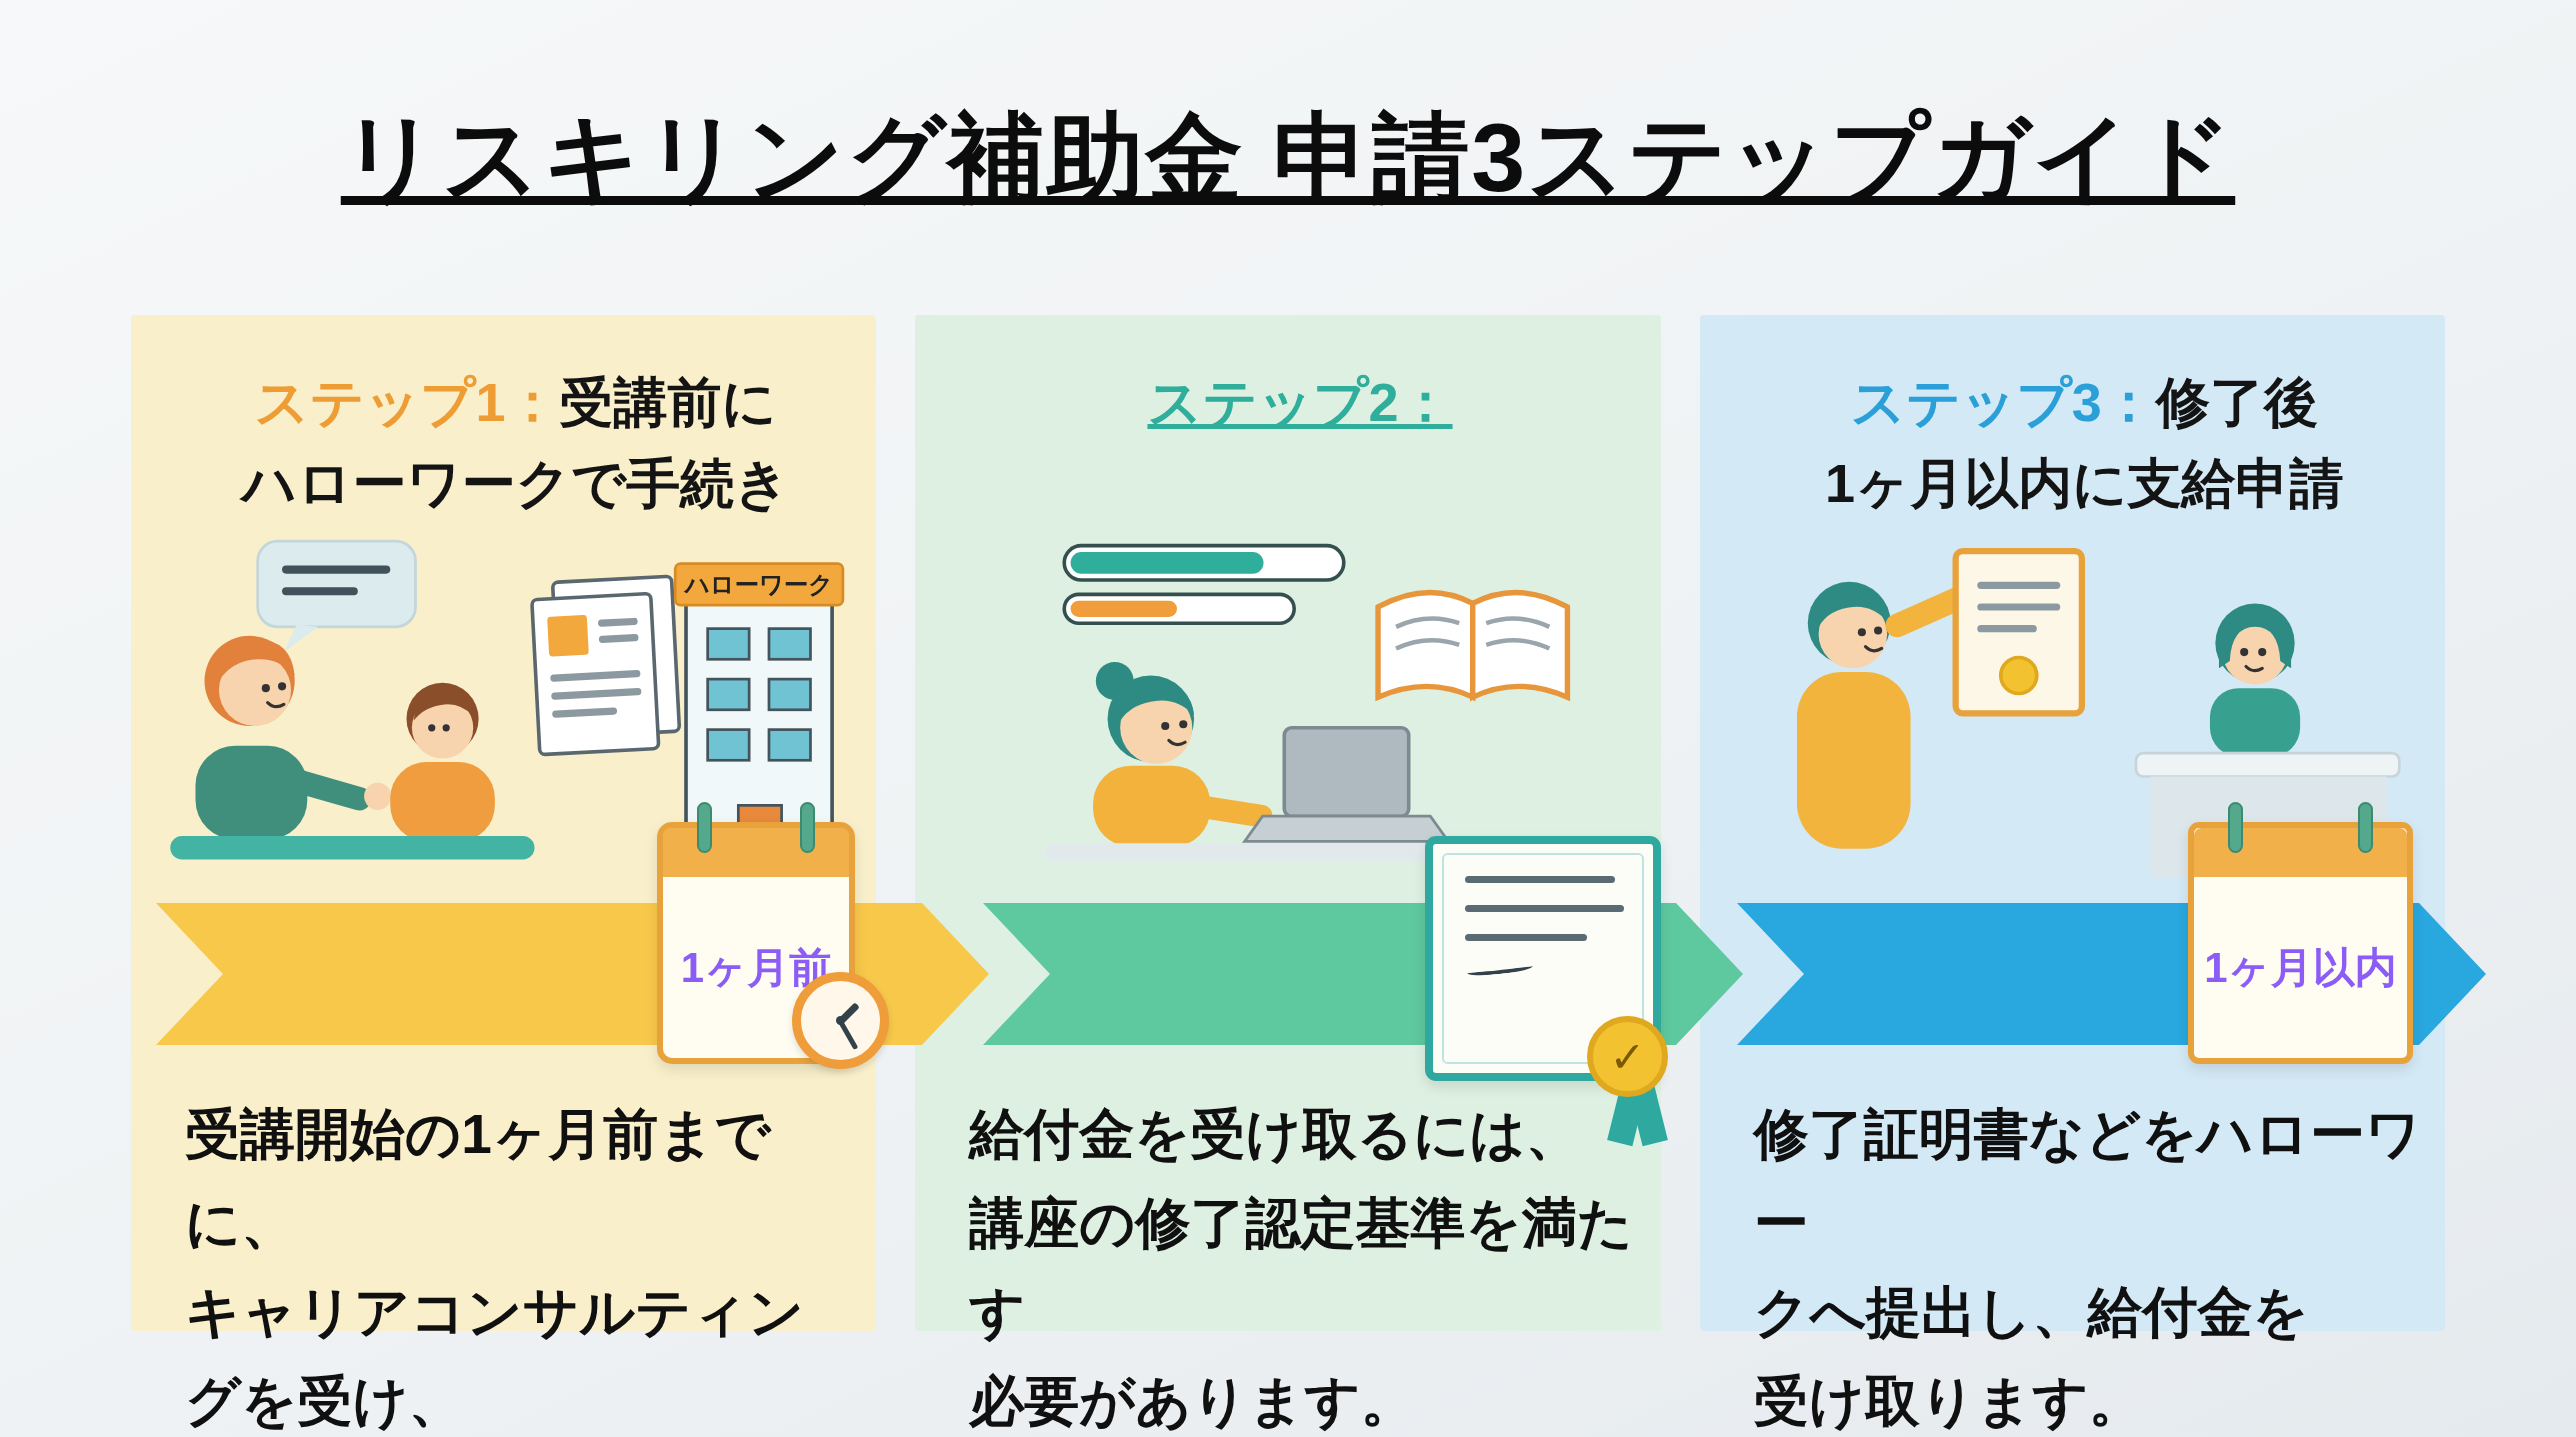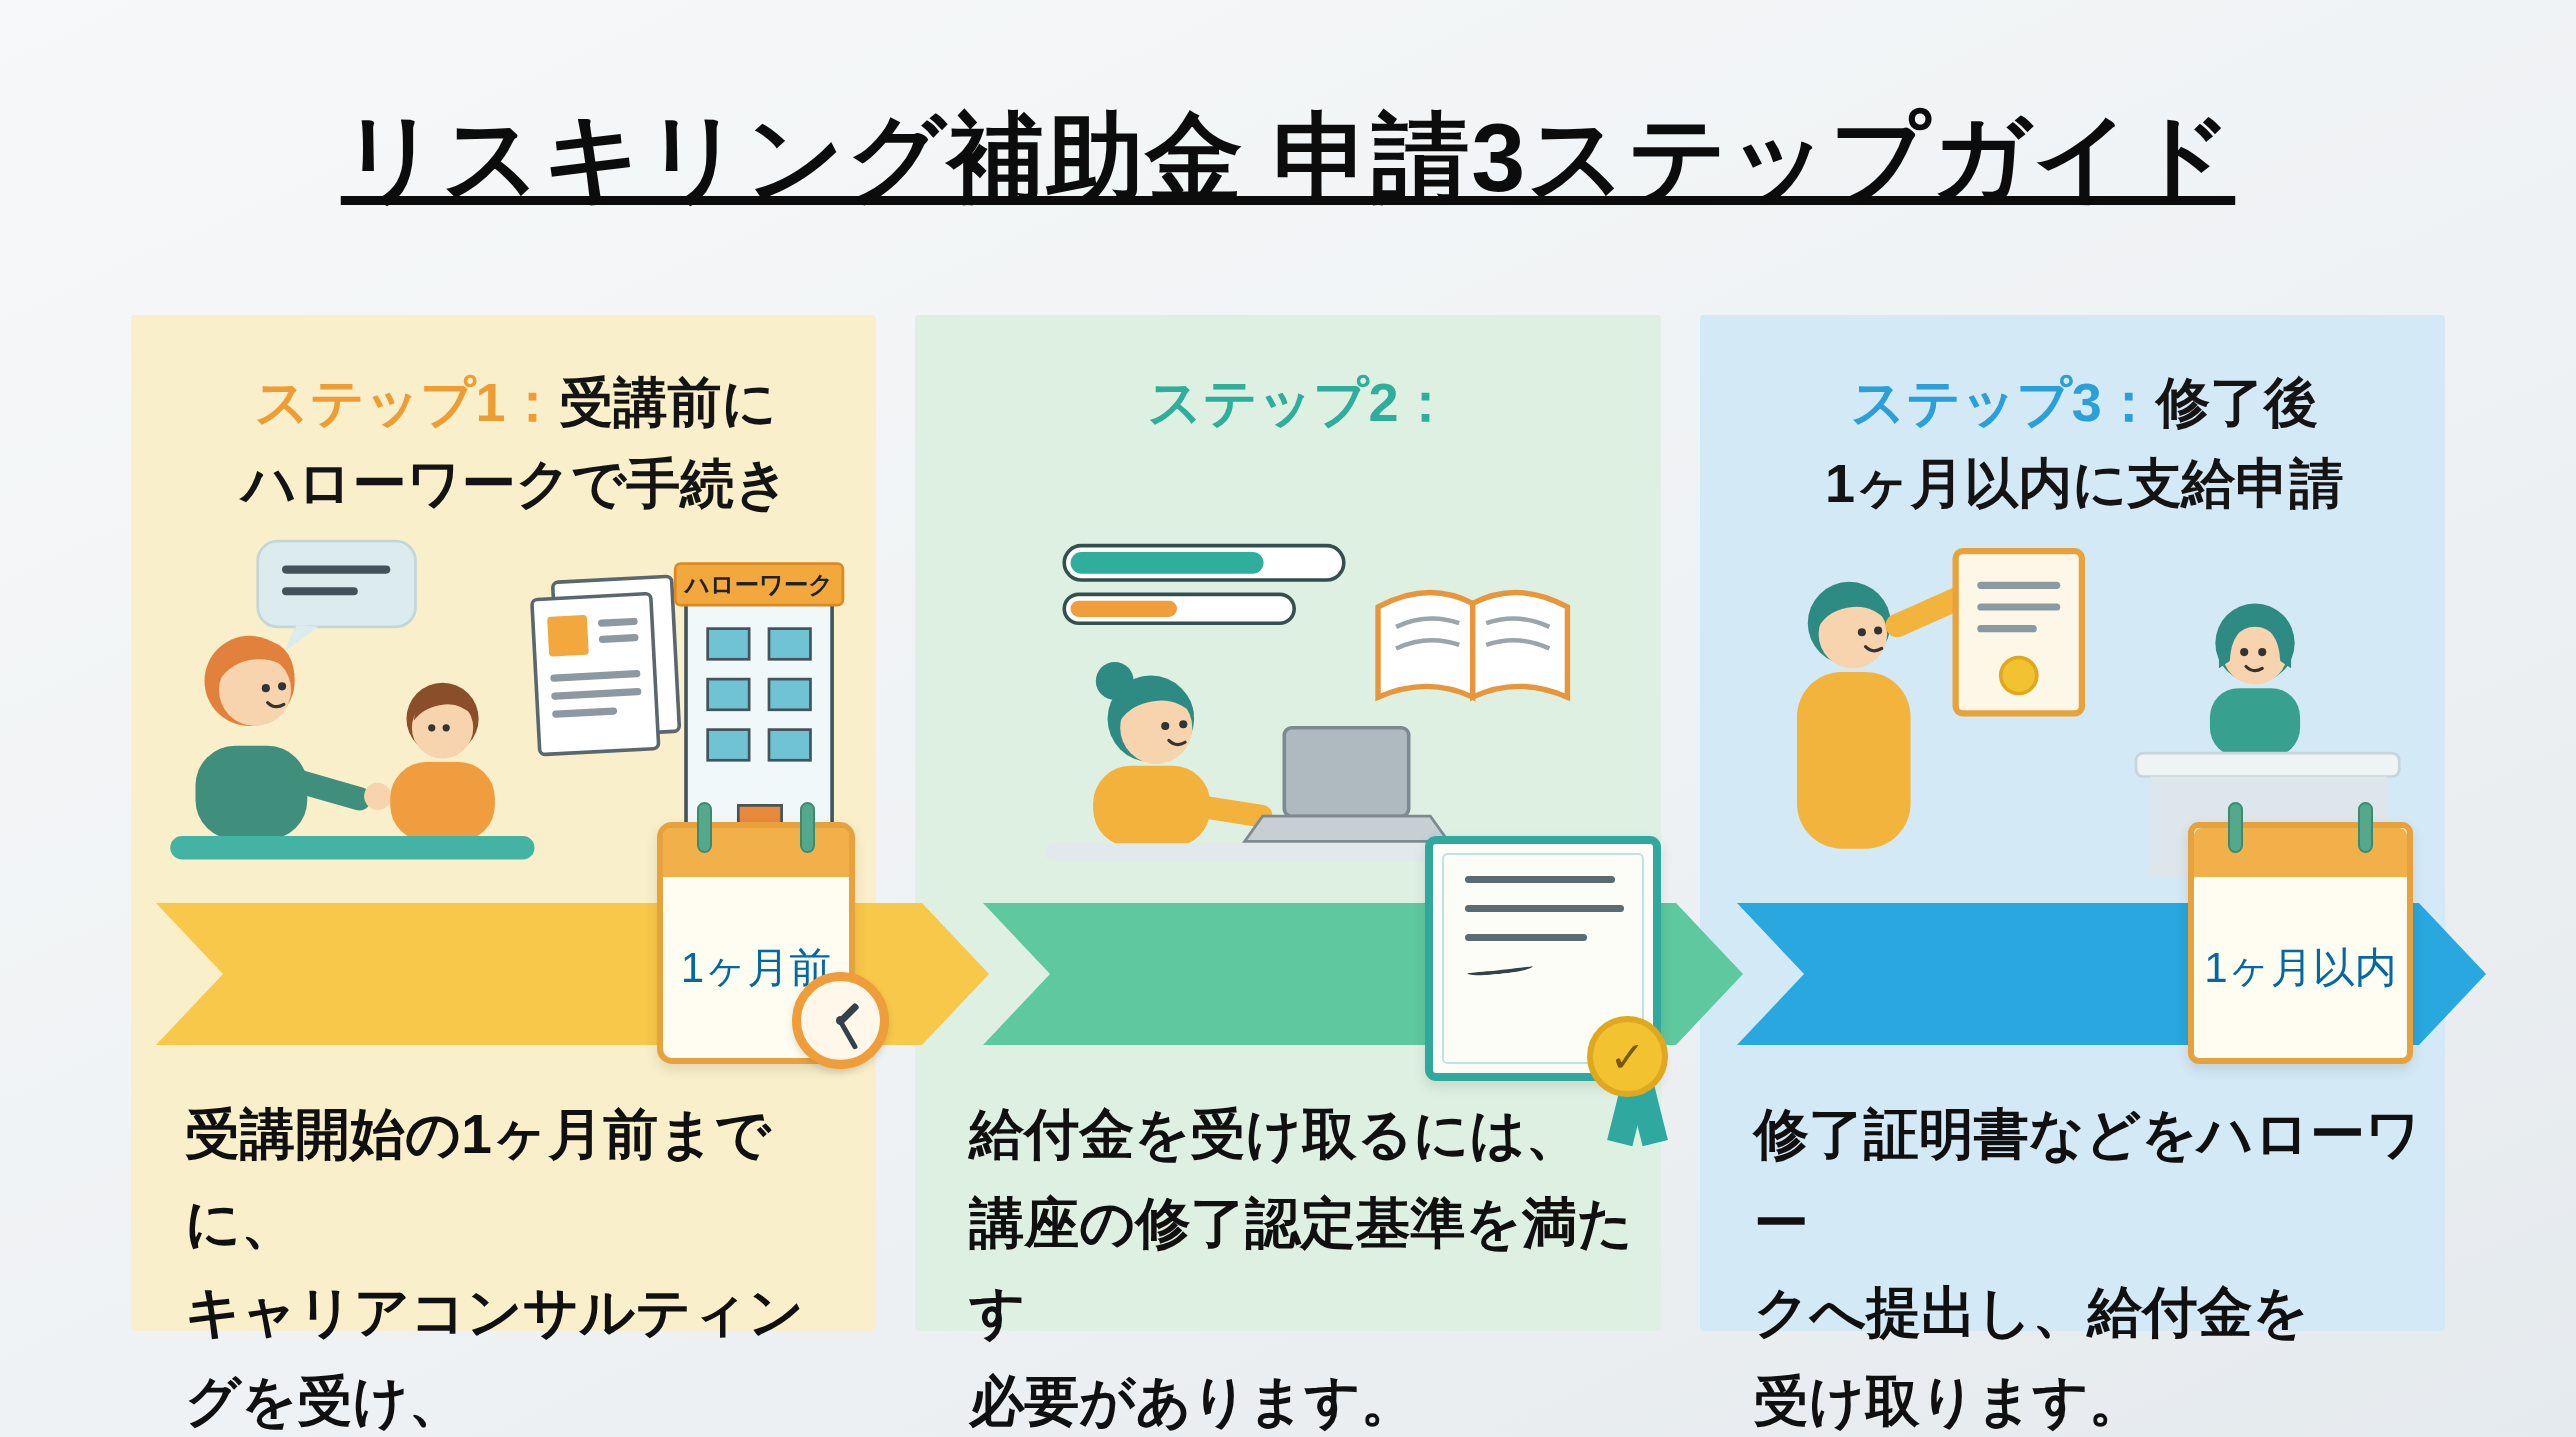--- a/index.html
+++ b/index.html
@@ -30,21 +30,21 @@
   .panel { position: relative; flex: 1; border-radius: 3.7px; padding-left: 24px; }
   .panel.p1 { background: #f9efca; }
   .panel.p2 { background: #def0e2; }
   .panel.p3 { background: #d4e9f6; }
 
   .heading {
     padding-top: 47px; text-align: center;
     font-size: 54px; font-weight: 800; line-height: 1.5; color: #141414;
   }
   .accent.a1 { color: #ee9d35; }
-  .accent.a2 { color: #2fae9b; }
+  .accent.a2 { color: #2fae9b; text-decoration: underline; }
   .accent.a3 { color: #2a9fd8; }
 
   .illus { position: absolute; top: 215px; left: 14px; right: 28px; height: 374px; }
   .illus svg { width: 100%; height: 100%; }
 
   .desc {
     position: absolute; top: 775px; left: 54px; right: 20.6px;
     font-size: 55px; font-weight: 700; line-height: 1.62; color: #101010;
     white-space: pre-line;
   }
@@ -66,21 +66,21 @@
   }
   .calendar .cal-top { height: 49px; background: #f2b04a; border-radius: 7.5px 7.5px 0 0; }
   .calendar .pin {
     position: absolute; top: -26px; width: 15px; height: 51px;
     border-radius: 7.5px; background: #54a98c; border: 2.8px solid #3d8a70;
   }
   .pin.left { left: 34px; } .pin.right { right: 34px; }
   .cal-body {
     display: flex; align-items: center; justify-content: center;
     height: calc(100% - 49px);
-    font-size: 42px; font-weight: 400; color: #0369a1;
+    font-size: 42px; font-weight: 700; color: #8b5cf6;
   }
   #cal1 { left: 657px;  top: 822px; width: 198px; height: 242px; }
   #cal3 { left: 2188px; top: 822px; width: 225px; height: 242px; border-radius: 11px; }
 
   
   .clock {
     position: absolute; z-index: 4; left: 792px; top: 972px;
     width: 97px; height: 97px; border-radius: 50%;
     background: #fff8ea; border: 9.4px solid #ef9d3a;
     box-shadow: 0 3.7px 7.5px rgba(0,0,0,.12);

